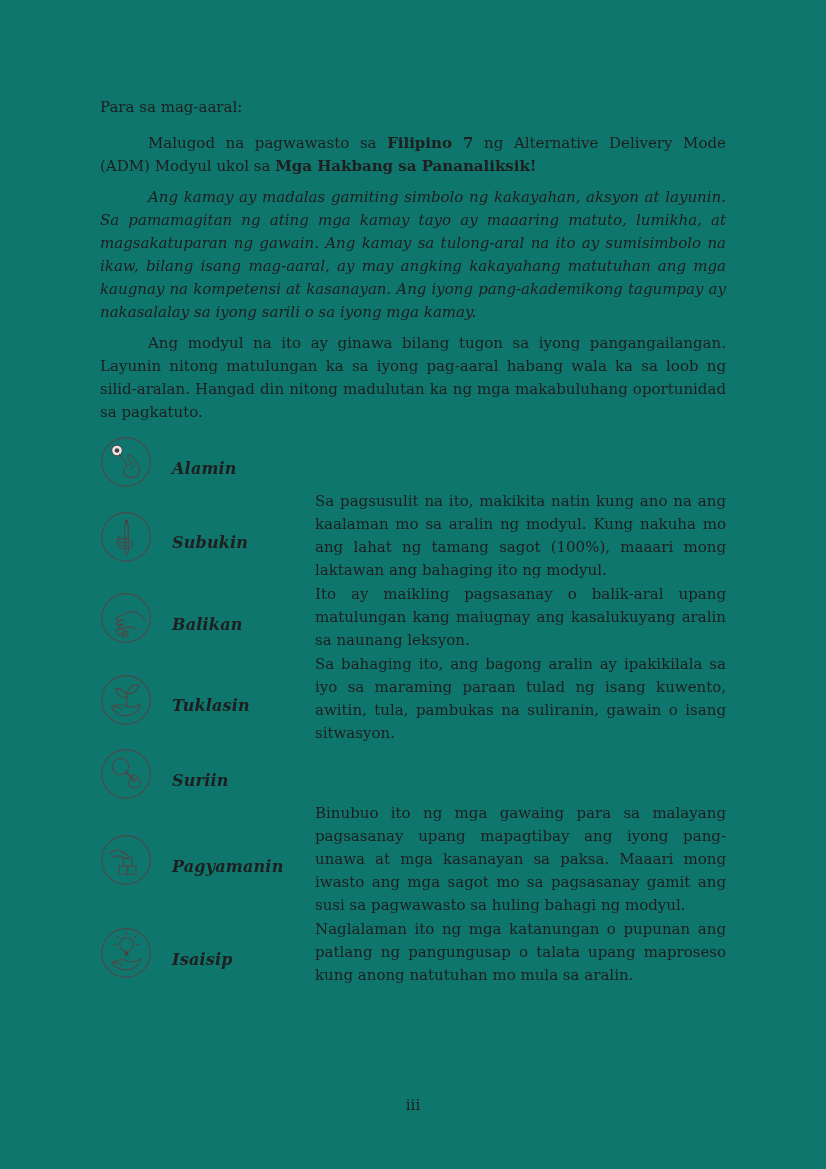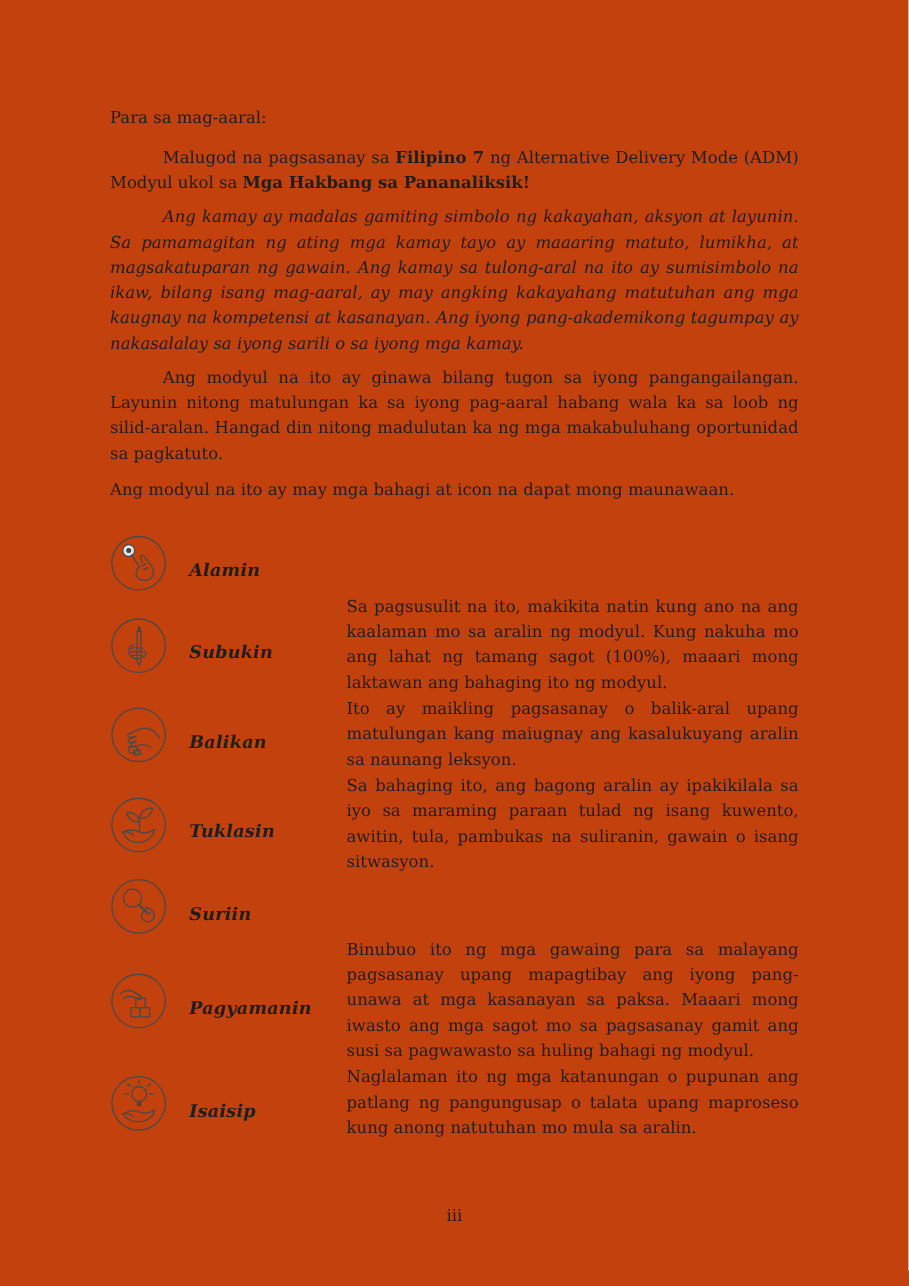--- a/index.html
+++ b/index.html
@@ -1,16 +1,16 @@
 <!DOCTYPE html>
 <html><head>
 <meta charset="utf-8">
 <style>
   html,body{margin:0;padding:0;background:#ffffff;}
-  .page{position:relative;width:826px;height:1169px;background:#c2410c;overflow:hidden;
+  .page{position:relative;width:826px;height:1169px;background:#0f766e;overflow:hidden;
         font-family:"DejaVu Serif","Liberation Serif",serif;color:#1e1e1e;}
   .content{padding:96px 100px 0 100px;}
   .content p{margin:0;font-size:15px;line-height:23px;text-align:justify;}
   .salutation{text-align:left !important;margin-bottom:13px !important;}
   .para-indent{text-indent:48px;}
   .p1{margin-bottom:8px !important;}
   .p2{margin-bottom:8px !important;font-style:italic;}
   .p3{margin-bottom:10px !important;}
   .intro{text-align:left !important;margin-bottom:27px !important;}
   b{font-weight:bold;}
@@ -34,27 +34,26 @@
   .ic-lite{fill:#e6e6e6;stroke:#4a4a4a;stroke-width:1.2;}
 </style>
 </head>
 <body>
 
 <div class="page">
   <div class="content">
 
     <p class="salutation">Para sa mag-aaral:</p>
 
-    <p class="para-indent p1"><span>Malugod na pagsasanay sa </span><b>Filipino 7</b><span> ng Alternative Delivery Mode (ADM) Modyul ukol sa </span><b>Mga Hakbang sa Pananaliksik!</b></p>
+    <p class="para-indent p1"><span>Malugod na pagwawasto sa </span><b>Filipino 7</b><span> ng Alternative Delivery Mode (ADM) Modyul ukol sa </span><b>Mga Hakbang sa Pananaliksik!</b></p>
 
     <p class="para-indent p2">Ang kamay ay madalas gamiting simbolo ng kakayahan, aksyon at layunin. Sa pamamagitan ng ating mga kamay tayo ay maaaring matuto, lumikha, at magsakatuparan ng gawain. Ang kamay sa tulong-aral na ito ay sumisimbolo na ikaw, bilang isang mag-aaral, ay may angking kakayahang matutuhan ang mga kaugnay na kompetensi at kasanayan. Ang iyong pang-akademikong tagumpay ay nakasalalay sa iyong sarili o sa iyong mga kamay.</p>
 
     <p class="para-indent p3">Ang modyul na ito ay ginawa bilang tugon sa iyong pangangailangan. Layunin nitong matulungan ka sa iyong pag-aaral habang wala ka sa loob ng silid-aralan. Hangad din nitong madulutan ka ng mga makabuluhang oportunidad sa pagkatuto.</p>
 
-    <p class="intro">Ang modyul na ito ay may mga bahagi at icon na dapat mong maunawaan.</p>
 
     <div class="icon-table">
 
       <div class="icon-row">
         <div class="cell-icon">
           <svg width="52" height="52" viewBox="0 0 52 52">
             <circle class="ic" cx="26" cy="26" r="24.3"></circle>
             <circle class="ic-lite" cx="17" cy="14.5" r="5.4"></circle>
             <circle class="ic-fill" cx="17" cy="14.5" r="2.3"></circle>
             <path class="ic" d="M19.5 18.5 L27 29.5 C23.5 31.5 22.5 36 25 39 C28 42.5 34 42.5 37.5 39.5 C40.5 36.5 40 31.5 37.5 28 L31 19.5 C29.8 17.8 27.2 18.8 27.8 21 L29.5 25.5"></path>

